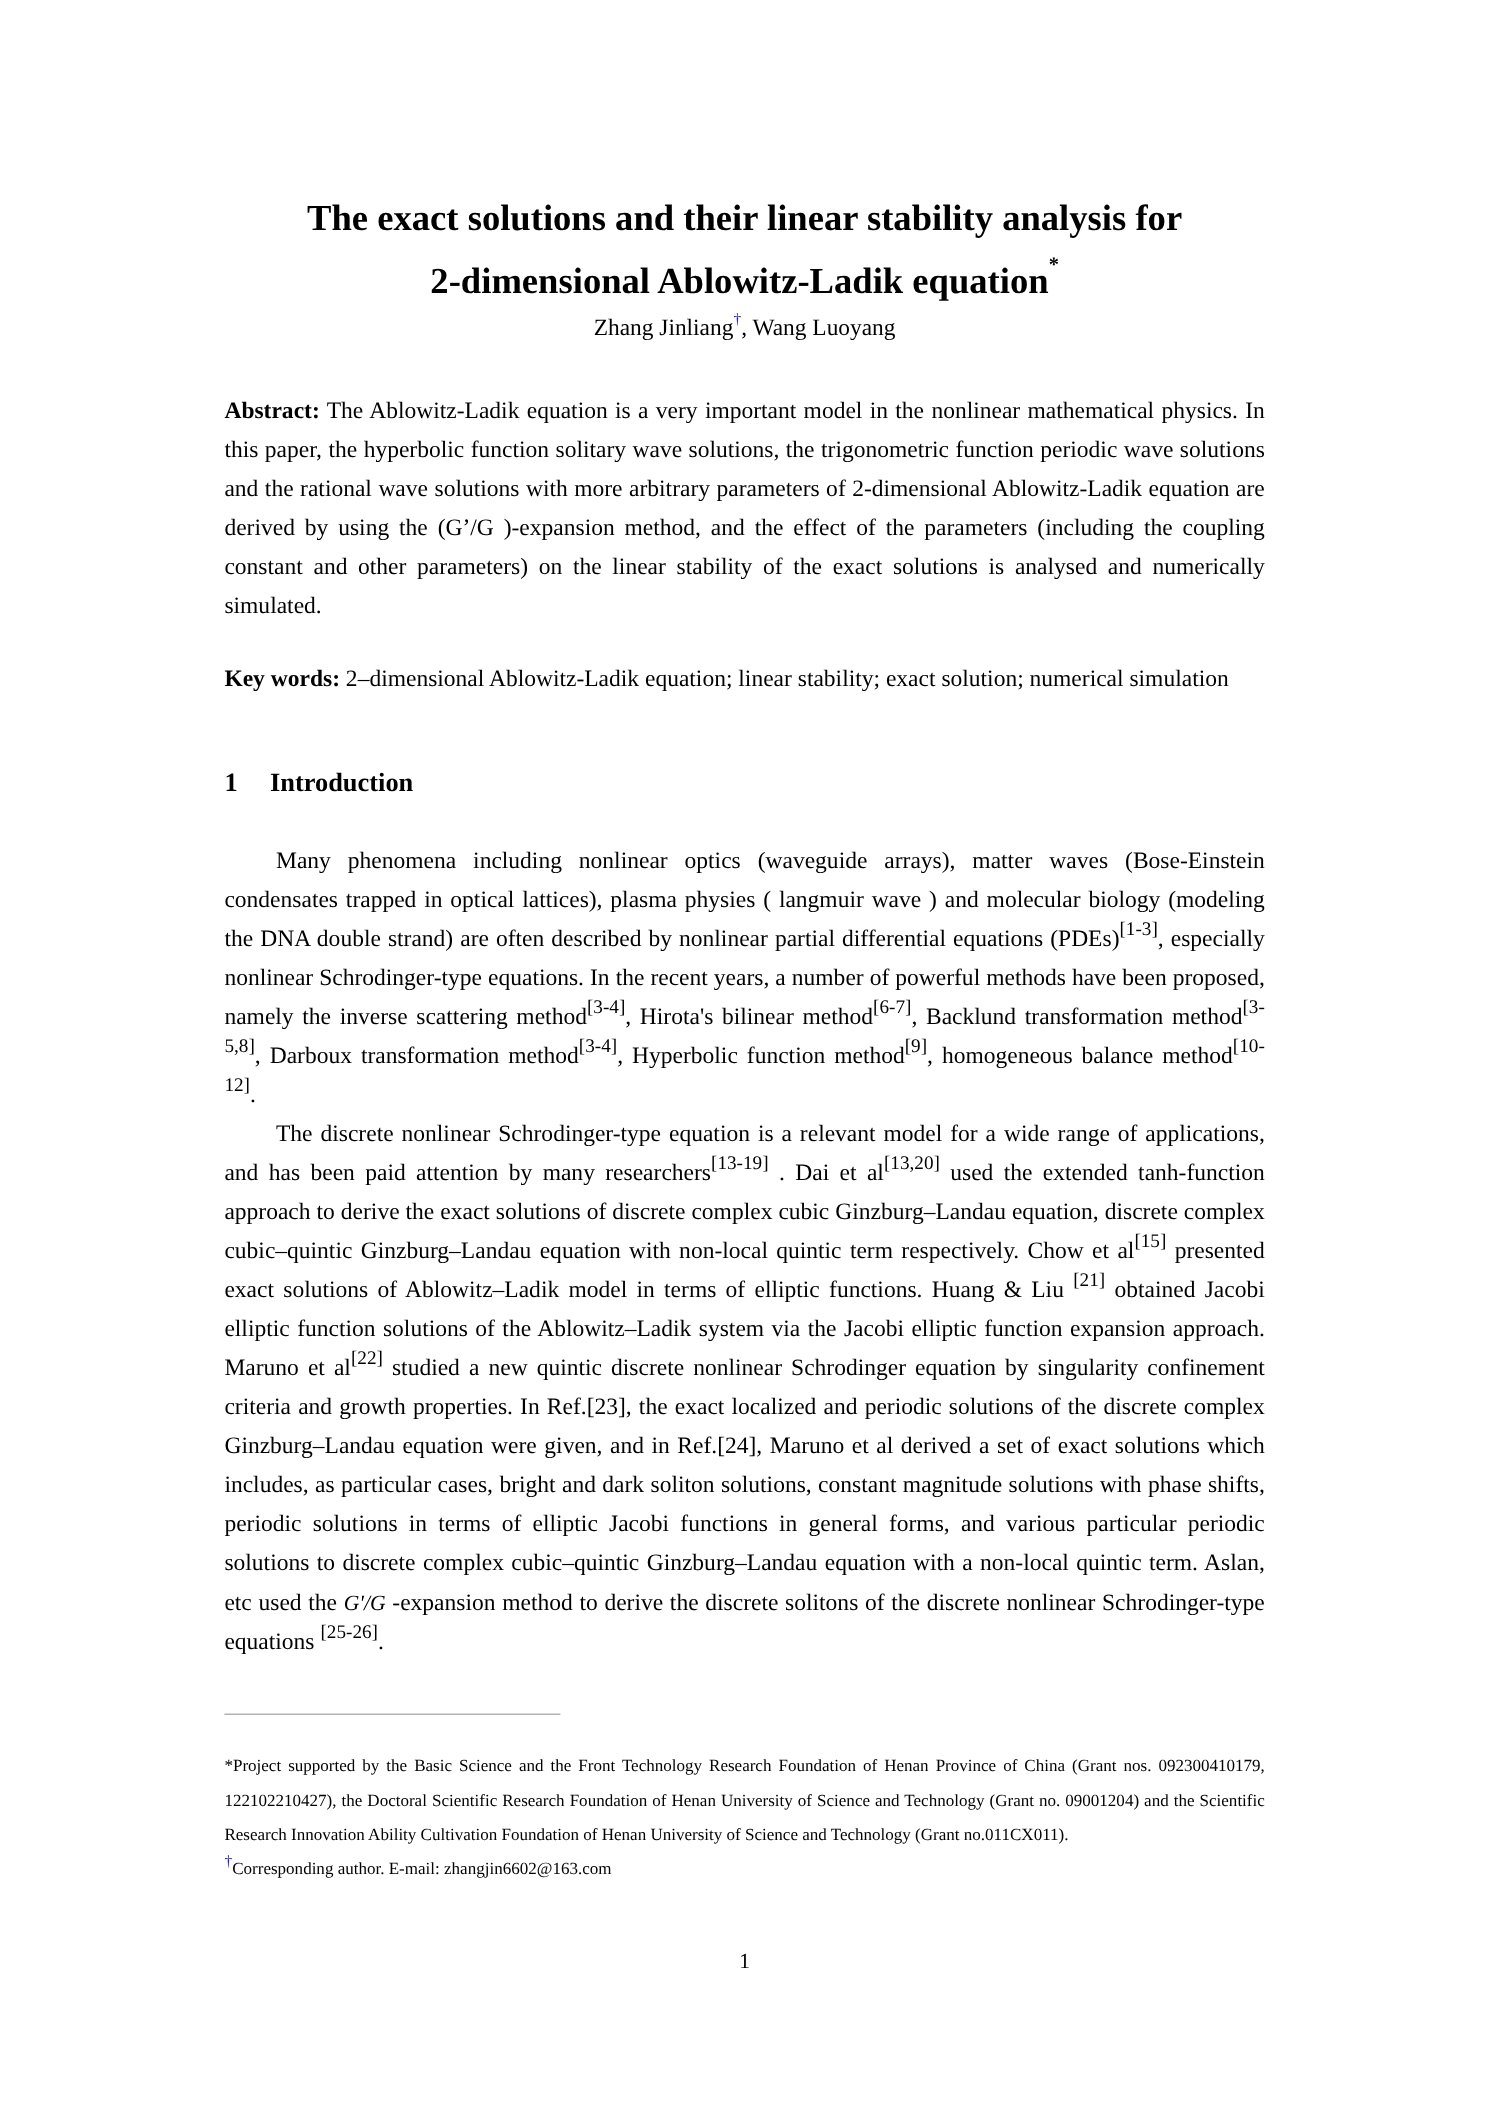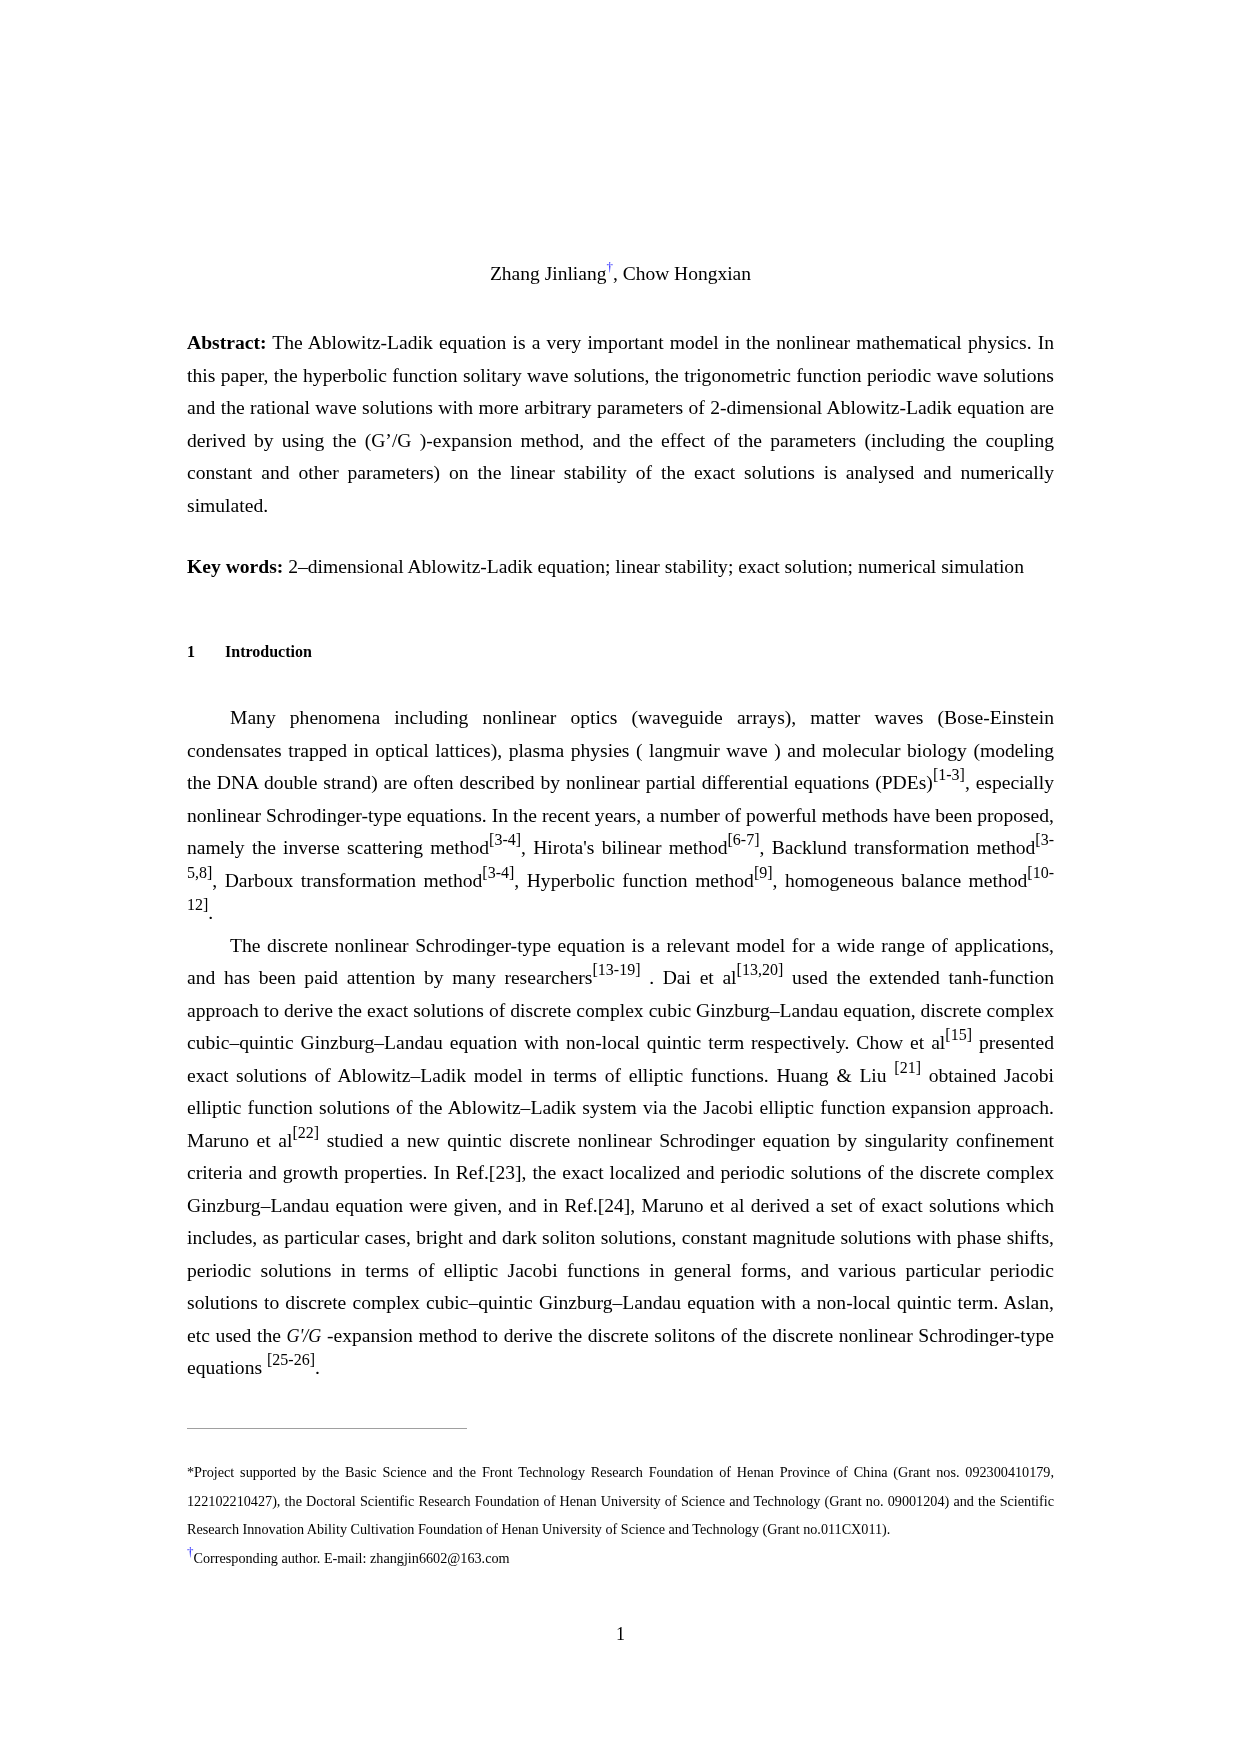--- a/index.html
+++ b/index.html
@@ -26,21 +26,21 @@
       position: absolute; left: 187px; width: 867px;
       font-size: 19.6px; line-height: 32.5px; text-align: justify;
     }
     .body-text p { margin: 0; }
     .bold { font-weight: bold; }
     .abstract { top: 327px; }
     .keywords { top: 523px; margin-top: 28px; }
     .pacs { top: 588px; }
     .section-heading {
       position: absolute; left: 187px; top: 637px;
-      font-weight: bold; font-size: 16px; line-height: 30px;
+      font-weight: bold; font-size: 22px; line-height: 30px;
     }
     .section-heading .num { display: inline-block; width: 38px; }
     .intro { top: 702px; }
     .intro p { text-indent: 43px; }
     .intro sup, .cite { font-size: 16px; vertical-align: 9px; line-height: 0; }
     .math { font-style: italic; font-size: 18px; }
     .footnote-rule {
       position: absolute; left: 187px; top: 1428px; width: 280px; height: 0;
       border-top: 1px solid #a0a0a0;
     }
@@ -53,23 +53,27 @@
     .page-number {
       position: absolute; left: 0; width: 1241px; top: 1622px;
       text-align: center; font-size: 18px; line-height: 24px;
     }
   </style>
 </head>
 <body>
 
 <div class="page">
 
+  <div class="title">
+    <div>The exact solutions and their linear stability analysis for</div>
+    <div><span>2-dimensional Ablowitz-Ladik equation</span><sup>*</sup></div>
+  </div>
 
   <div class="authors">
-    <span>Zhang Jinliang</span><span class="dagger">†</span><span>, </span><span>Chow Hongxian</span>
+    <span>Zhang Jinliang</span><span class="dagger">†</span><span>, </span><span>Wang Luoyang</span>
   </div>
 
 
   <div class="body-text abstract">
     <p><span class="bold">Abstract:</span><span> The Ablowitz-Ladik equation is a very important model in the nonlinear mathematical physics. In this paper, the hyperbolic function solitary wave solutions, the trigonometric function periodic wave solutions and the rational wave solutions with more arbitrary parameters of 2-dimensional Ablowitz-Ladik equation are derived by using the (G’/G )-expansion method, and the effect of the parameters (including the coupling constant and other parameters) on the linear stability of the exact solutions is analysed and numerically simulated.</span></p>
   </div>
 
   <div class="body-text keywords">
     <p><span class="bold">Key words:</span><span> 2–dimensional Ablowitz-Ladik equation; linear stability; exact solution; numerical simulation</span></p>
   </div>

